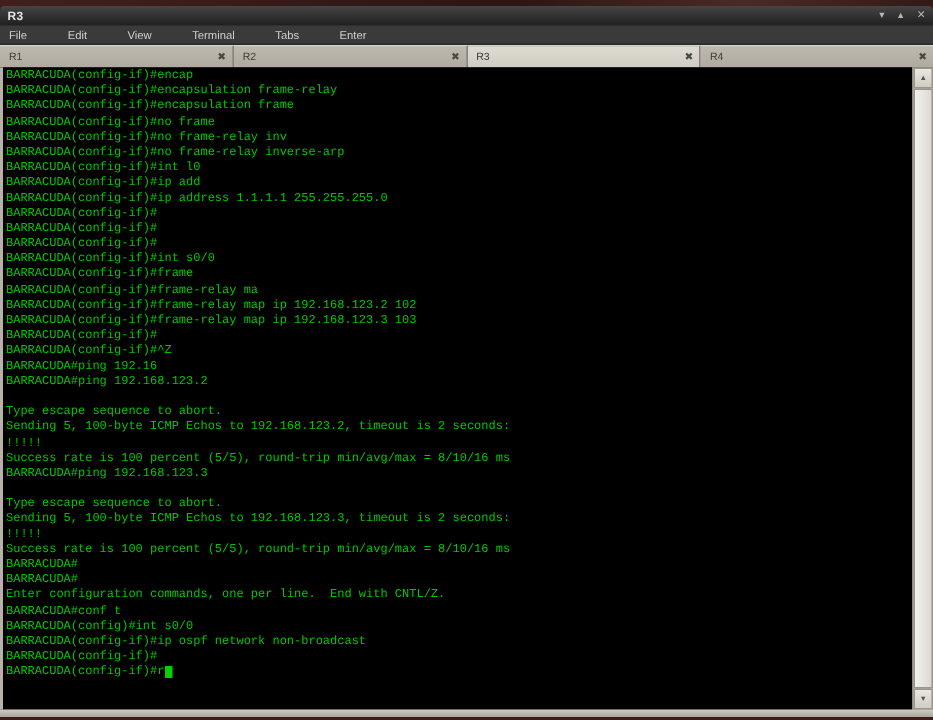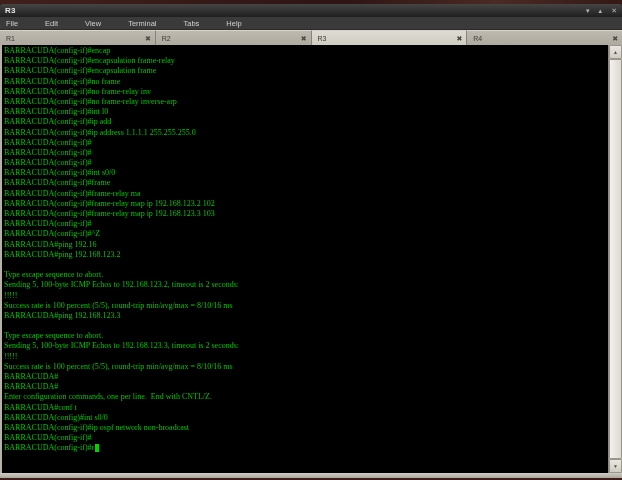--- a/index.html
+++ b/index.html
@@ -36,21 +36,21 @@
   }
   .tab:last-child{border-right:none;}
   .tab.active{background:linear-gradient(#dedbd2,#cfccc2);}
   .tab .tlabel{font-size:7px;color:#3c3a36;}
   .tab .tab-close{font-size:7px;color:#4a4840;line-height:7px;}
   
   .term-row{flex:1 1 auto;display:flex;background:#000;border-left:2px solid #b6b2a8;}
   .terminal{
     flex:1 1 auto;background:#000;overflow:hidden;
     padding:1px 0 0 2px;
-    font-family:Liberation Serif, serif;
+    font-family:Liberation Mono, monospace;
     font-size:8px;color:#00c800;
   }
   .tline{white-space:pre;height:10.2px;line-height:10.2px;}
   .cursor{display:inline-block;width:4.6px;height:8.6px;background:#00d400;vertical-align:text-bottom;margin-left:.5px;}
   
   .scrollbar{flex:0 0 13px;background:#c6c2b8;display:flex;flex-direction:column;border-left:1px solid #8f8b82;}
   .sb-btn{
     flex:0 0 12px;display:flex;align-items:center;justify-content:center;
     font-size:5px;color:#55524b;background:linear-gradient(#e9e7e1,#cfccc3);
     border:1px solid #9a968c;border-radius:1px;
@@ -76,21 +76,21 @@
       <span>✕</span>
     </span>
   </div>
 
   <div class="menubar">
     <span>File</span>
     <span>Edit</span>
     <span>View</span>
     <span>Terminal</span>
     <span>Tabs</span>
-    <span>Help</span>
+    <span>Enter</span>
   </div>
 
   <div class="tabbar">
     <div class="tab">
       <span class="tlabel">R1</span>
       <span class="tab-close">✖</span>
     </div>
     <div class="tab">
       <span class="tlabel">R2</span>
       <span class="tab-close">✖</span>

